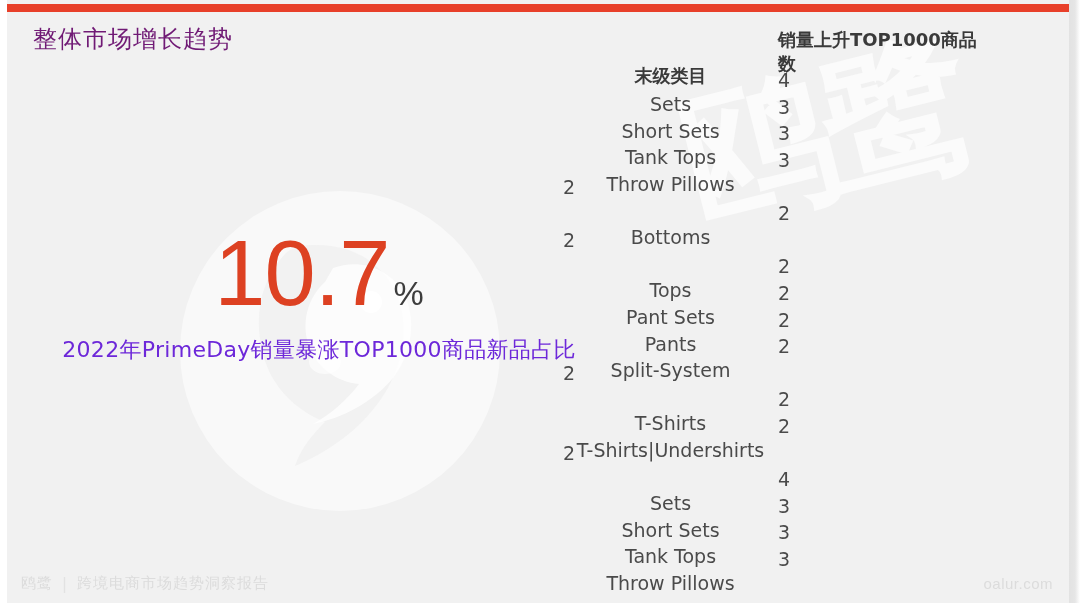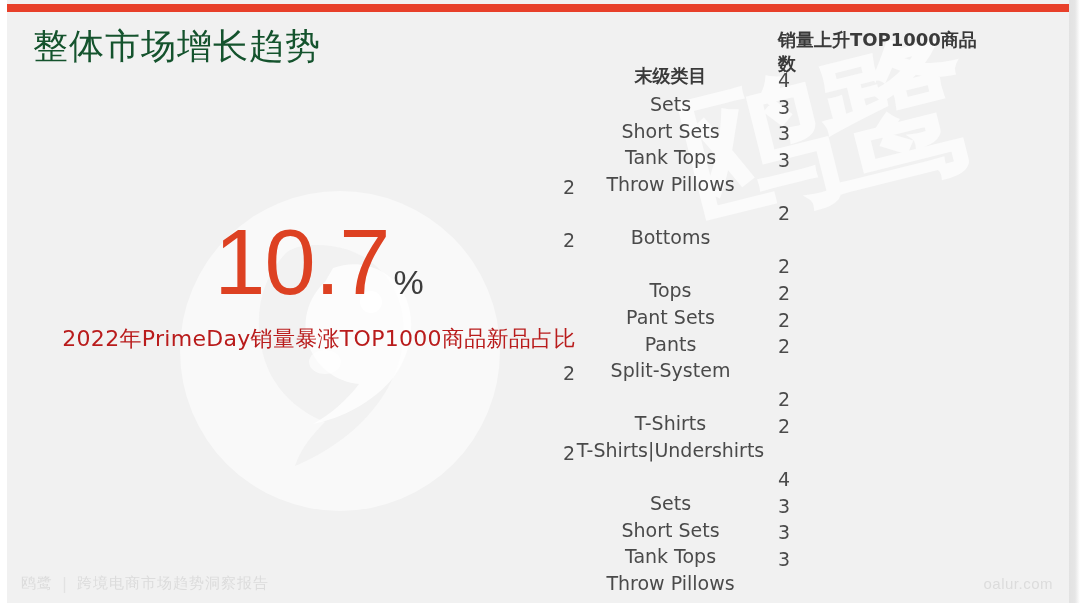--- a/index.html
+++ b/index.html
@@ -86,31 +86,31 @@
     transform-origin: left top;
     white-space: nowrap;
     font-family: "DejaVu Sans", sans-serif;
   }
 
   
   .title {
     position: absolute;
     left: 26px;
     top: 23px;
-    font-size: 35px;
-    color: #14532d;
+    font-size: 24px;
+    color: #701a75;
     letter-spacing: 1px;
     font-family: Liberation Sans, sans-serif;
   }
 
   
   .kpi-block {
     position: absolute;
     left: 12px;
-    top: 216px;
+    top: 227px;
     width: 600px;
     text-align: center;
   }
   .kpi-value-row {
     display: inline-flex;
     align-items: baseline;
     justify-content: center;
   }
   .kpi-number {
     font-size: 92px;
@@ -123,21 +123,21 @@
   .kpi-unit {
     font-size: 34px;
     line-height: 1;
     color: #3d3d3d;
     margin-left: 4px;
     font-family: "Liberation Sans", sans-serif;
   }
   .kpi-caption {
     margin-top: 16px;
     font-size: 22px;
-    color: #b91c1c;
+    color: #6d28d9;
     letter-spacing: 0.3px;
     font-family: "DejaVu Sans", sans-serif;
   }
 
   
   .table-wrap {
     position: absolute;
     left: 556px;
     top: 37px;
     width: 450px;

